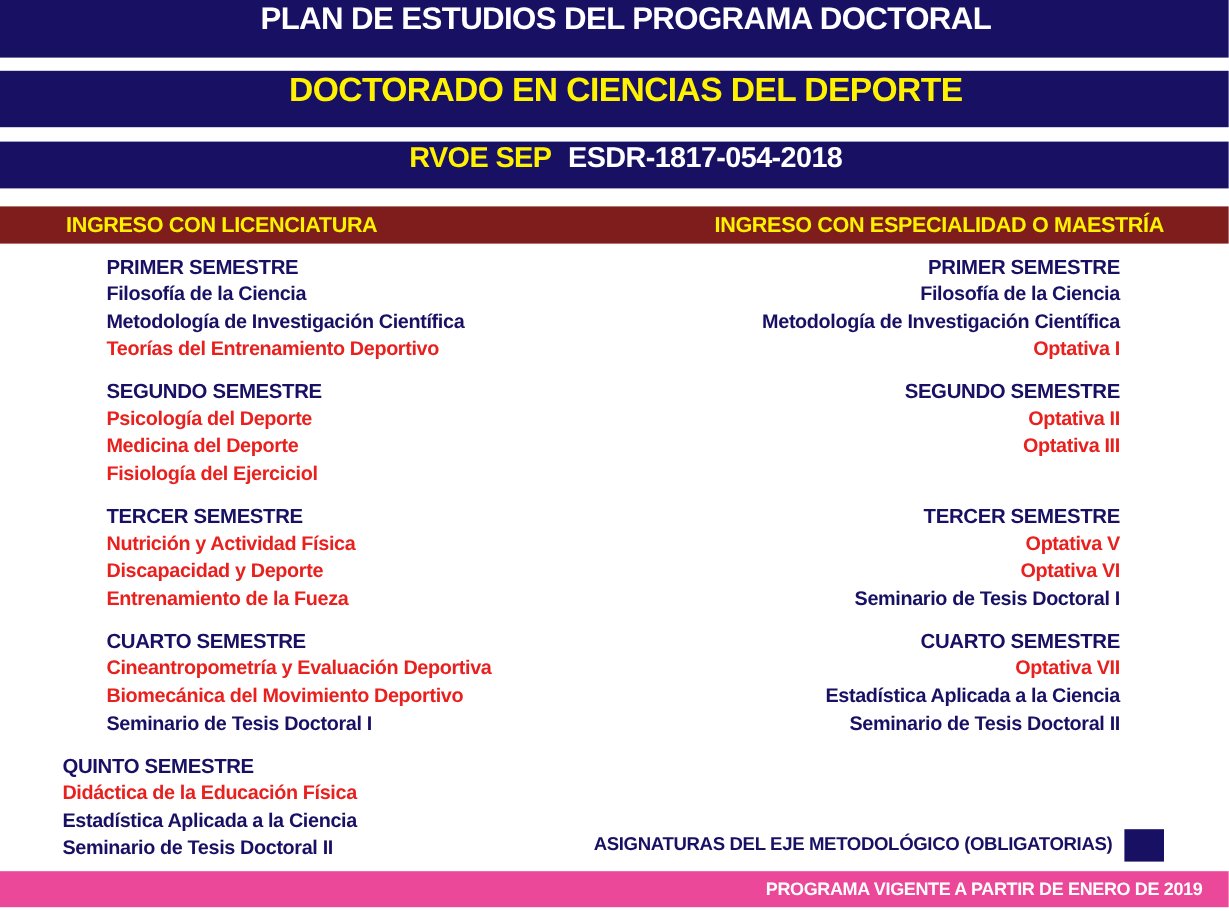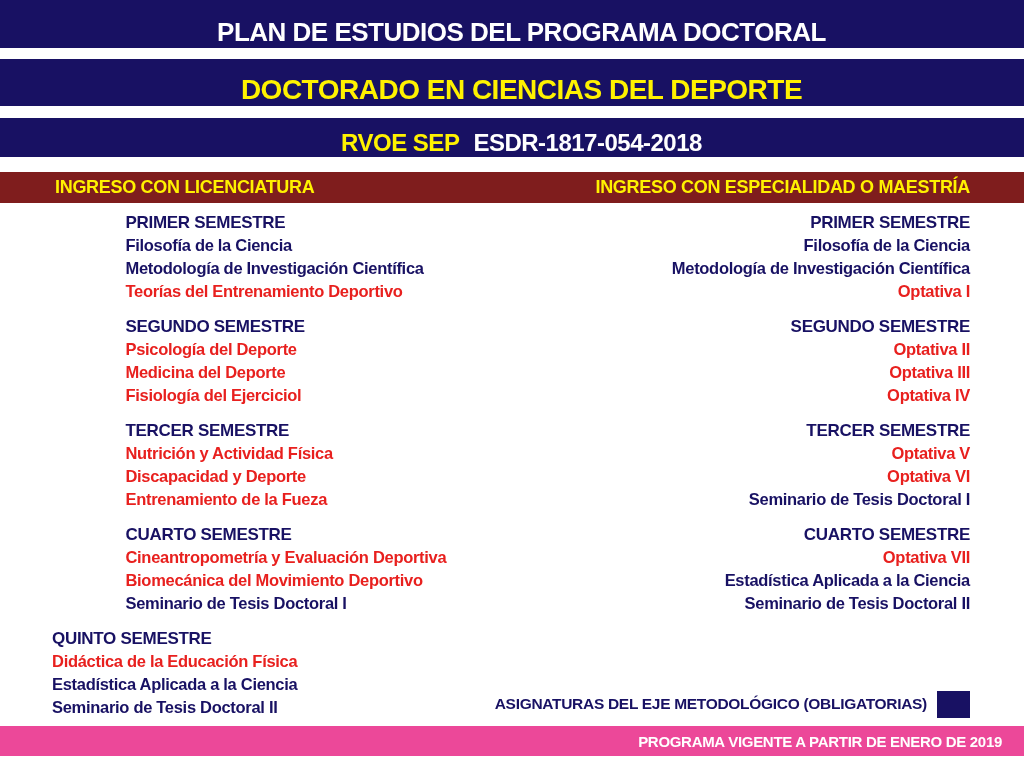--- a/index.html
+++ b/index.html
@@ -6,41 +6,41 @@
   html, body { background: #ffffff; }
   body {
     width: 1024px; height: 759px;
     font-family: "Liberation Sans", sans-serif;
     font-weight: bold;
     overflow: hidden;
   }
   .page { width: 1024px; height: 759px; display: flex; flex-direction: column; }
 
   
-  .banner { width: 100%; background: #181163; display: flex; align-items: flex-end; justify-content: center; letter-spacing: -0.5px; padding-left: 19px; }
+  .banner { width: 100%; background: #181163; display: flex; align-items: flex-start; justify-content: center; letter-spacing: -0.5px; padding-left: 19px; }
   .banner-1 { height: 48px; font-size: 26px; color: #ffffff; }
   .gap-1 { height: 11px; }
   .banner-2 { height: 47px; font-size: 28px; color: #fff200; }
   .gap-2 { height: 12px; }
   .banner-3 { height: 39px; font-size: 24px; }
   .banner-3 .rvoe-label { color: #fff200; }
   .banner-3 .rvoe-code { color: #ffffff; margin-left: 14px; }
   .gap-3 { height: 15px; }
 
   
   .colheaders {
     height: 31px; background: #7f1d1d;
     display: flex; align-items: center; justify-content: space-between;
     padding: 0 54px 0 55px;
     font-size: 18px; color: #fff200; letter-spacing: -0.3px;
   }
 
   
   .content { flex: 1; padding: 8px 54px 0 52px; letter-spacing: -0.3px; }
-  .band { display: flex; justify-content: flex-end; margin-bottom: 12px; }
+  .band { display: flex; justify-content: center; margin-bottom: 12px; }
   .band:last-child { margin-bottom: 0; }
   .semester { width: 46%; }
   .semester.right { text-align: right; }
   .semester h3 { font-size: 17px; line-height: 23px; color: #181163; }
   .course { font-size: 16.5px; line-height: 23px; white-space: nowrap; }
   .c-metodologico { color: #181163; }
   .c-teorico { color: #e8201e; }
 
   
   .legend { width: 54%; display: flex; flex-direction: column; justify-content: flex-end; }
@@ -106,21 +106,20 @@
       <div class="semester left">
         <h3>SEGUNDO SEMESTRE</h3>
         <div class="course c-teorico">Psicología del Deporte</div>
         <div class="course c-teorico">Medicina del Deporte</div>
         <div class="course c-teorico">Fisiología del Ejerciciol</div>
       </div>
       <div class="semester right">
         <h3>SEGUNDO SEMESTRE</h3>
         <div class="course c-teorico">Optativa II</div>
         <div class="course c-teorico">Optativa III</div>
-        <div class="course c-teorico">Optativa IV</div>
       </div>
     </div>
 
     <div class="band">
       <div class="semester left">
         <h3>TERCER SEMESTRE</h3>
         <div class="course c-teorico">Nutrición y Actividad Física</div>
         <div class="course c-teorico">Discapacidad y Deporte</div>
         <div class="course c-teorico">Entrenamiento de la Fueza</div>
       </div>

